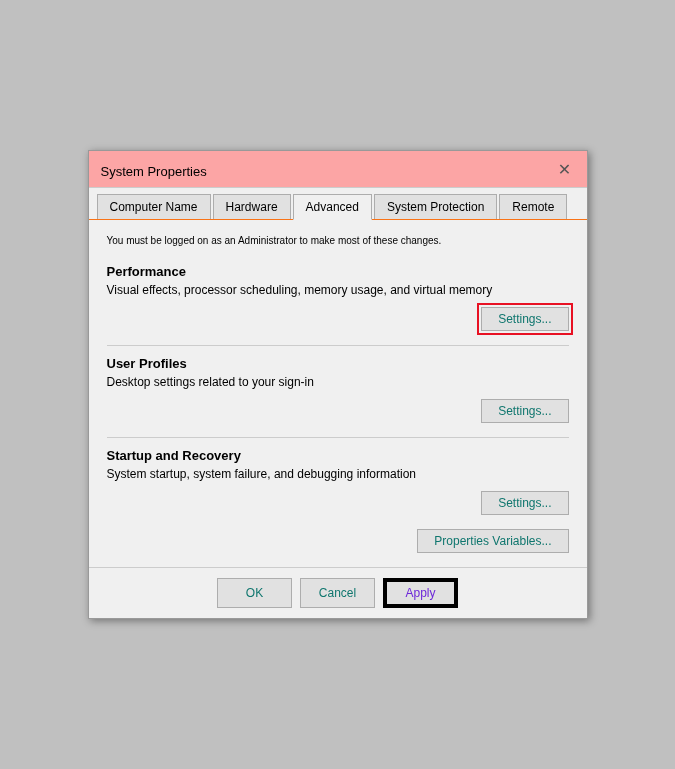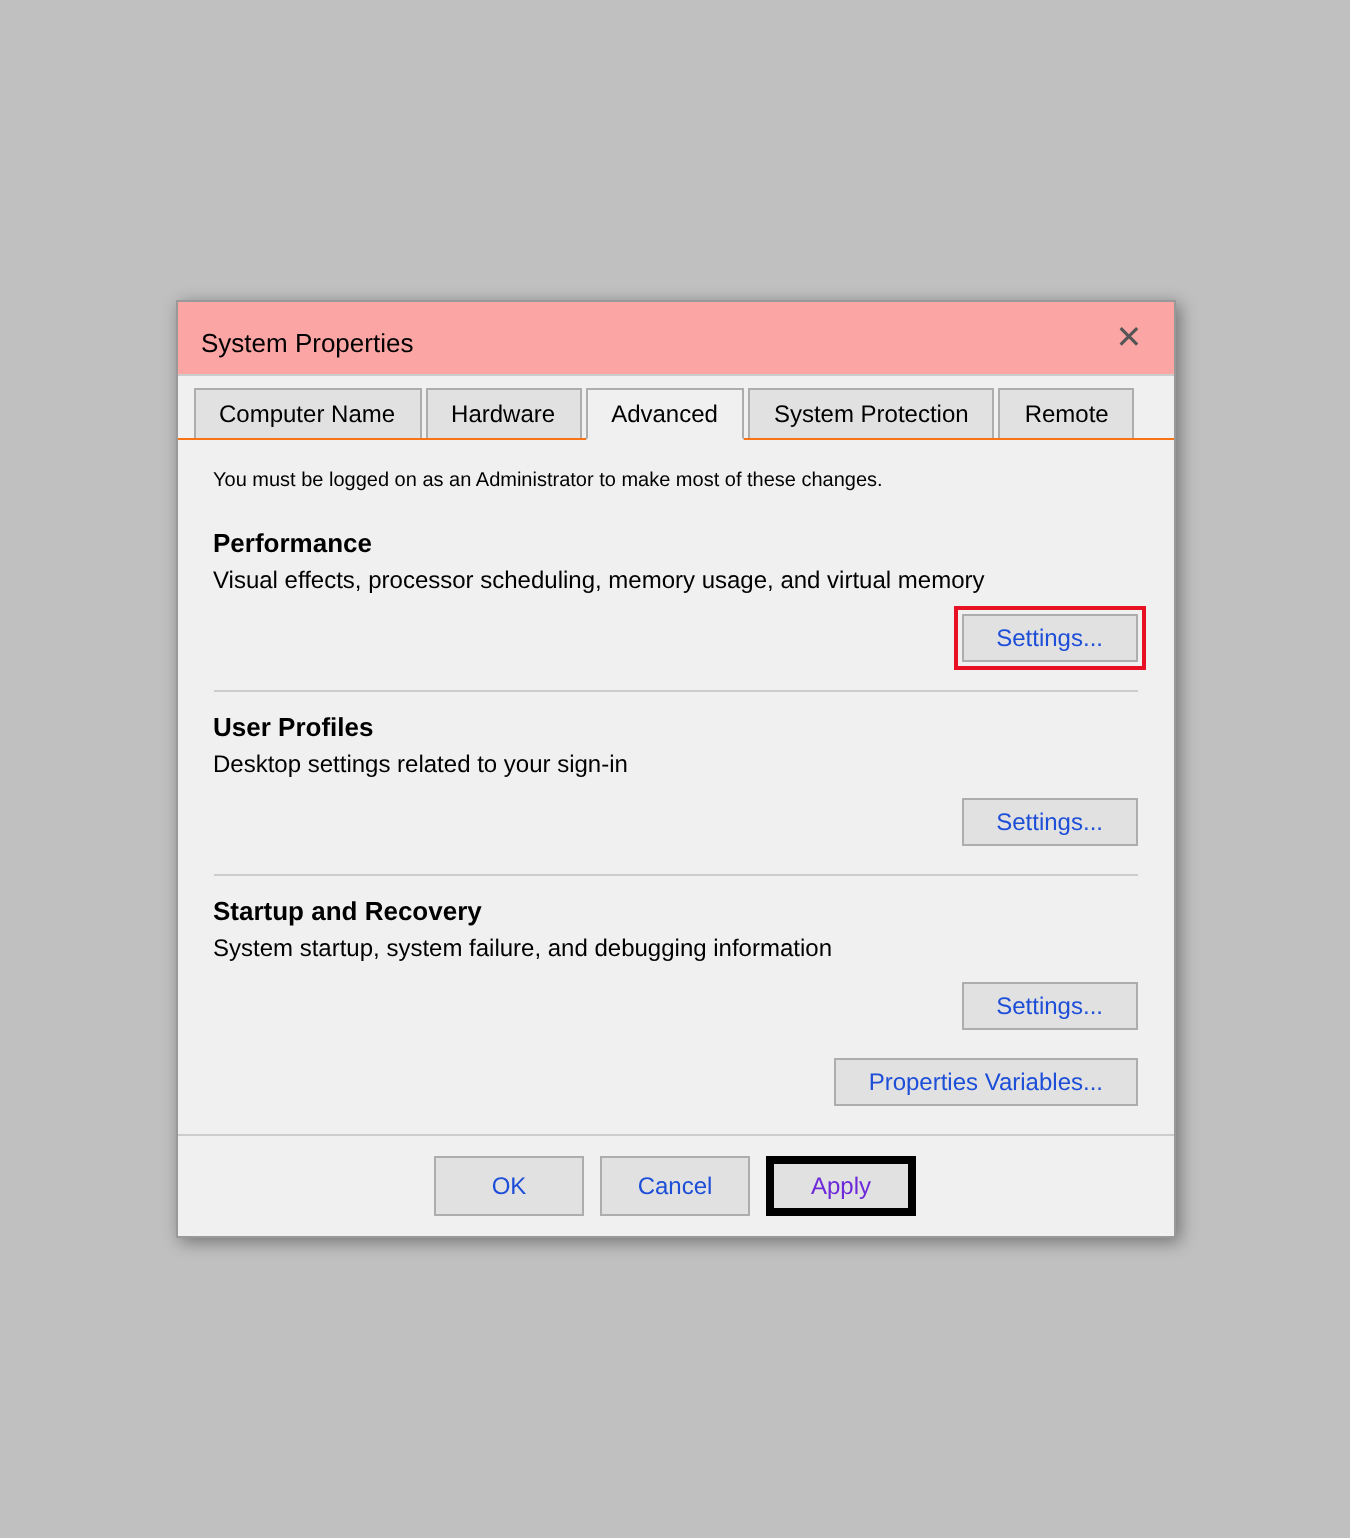--- a/index.html
+++ b/index.html
@@ -117,21 +117,21 @@
       justify-content: flex-end;
       margin-top: 4px;
     }
 
     .btn {
       padding: 4px 16px;
       background: #e1e1e1;
       border: 1px solid #adadad;
       cursor: pointer;
       font-size: 12px;
-      color: #1d4ed8;
+      color: #0f766e;
       min-width: 80px;
     }
 
     .btn-highlighted {
       outline: 2px solid #e81123;
       outline-offset: 2px;
     }
 
     .divider {
       border: none;

